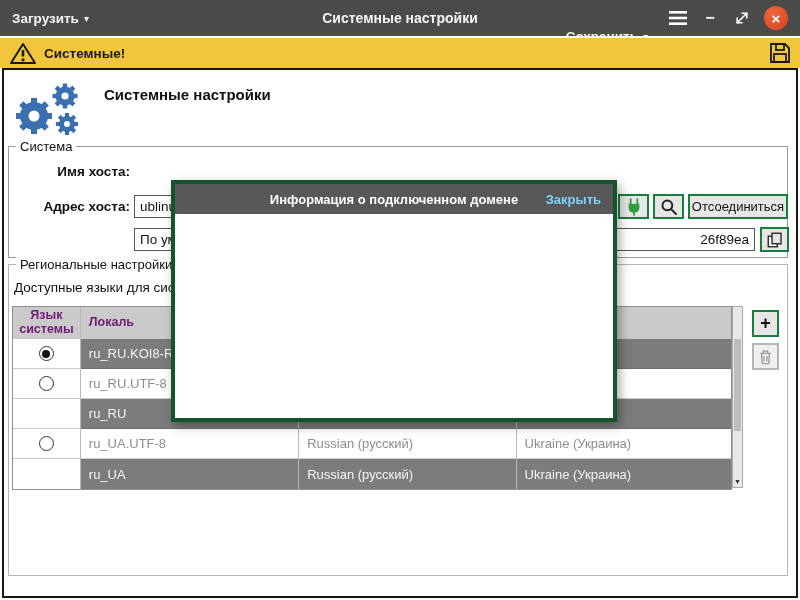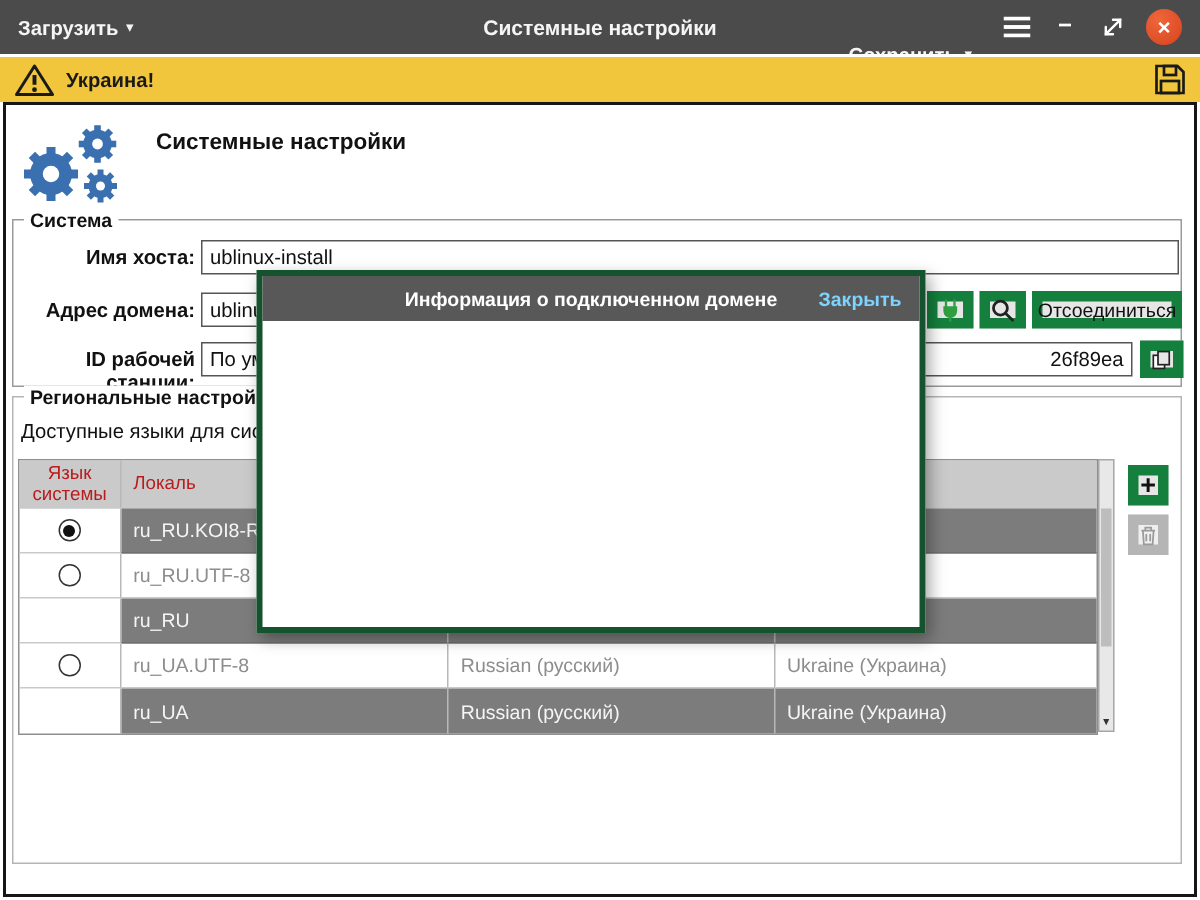--- a/index.html
+++ b/index.html
@@ -37,45 +37,45 @@
 
   
   .gears{left:10px;top:80px;width:80px;height:60px;}
   .hdr-title{left:104px;top:86px;font-size:15px;font-weight:bold;color:#111;}
   .hdr-sub{left:104px;top:109px;font-size:13px;font-weight:bold;color:#111;}
 
   
   .fs{border:1px solid #9a9a9a;background:transparent;}
   .fs1{left:8px;top:146px;width:780px;height:112px;}
   .fs2{left:8px;top:264px;width:780px;height:312px;border-color:#b5b5b5;}
-  .legend{position:absolute;background:#fff;padding:0 4px;font-size:13px;font-weight:bold;color:#111;}
+  .legend{position:absolute;background:#fff;padding:0 4px;font-size:13px;font-weight:normal;color:#111;}
   .lg1{left:16px;top:139px;}
   .lg2{left:16px;top:257px;}
 
   .flabel{position:absolute;left:8px;width:122px;text-align:right;font-size:13.5px;
           font-weight:bold;color:#111;}
   .tinput{position:absolute;height:23px;border:1px solid #555;background:#fff;color:#111;
           font-size:13.5px;padding:0 5px;font-family:inherit;box-sizing:border-box;}
-  .btn{position:absolute;background:#e6e6e6;border:7px solid #15803d;display:flex;align-items:center;
+  .btn{position:absolute;background:#e6e6e6;border:2px solid #15803d;display:flex;align-items:center;
        justify-content:center;font-size:13px;color:#111;cursor:pointer;box-sizing:border-box;}
   .fakeinput{display:flex;justify-content:space-between;align-items:center;}
 
   .avail-label{left:14px;top:280px;font-size:13.5px;color:#111;}
 
   
   .table{left:12px;top:306px;width:720px;border:1px solid #8f8f8f;background:#fff;}
   .trow{display:flex;height:30px;}
   .thead{height:32px;background:#cacaca;}
   .cell{box-sizing:border-box;border-right:1px solid #b8b8b8;border-bottom:1px solid #c9c9c9;
         display:flex;align-items:center;font-size:13px;color:#8d8d8d;padding-left:8px;overflow:hidden;}
   .c1{width:68px;justify-content:center;padding-left:0;}
   .c2{width:219px;}
   .c3{width:218px;}
   .c4{width:215px;border-right:none;}
-  .thead .cell{color:#b91c1c;font-weight:normal;font-size:12.5px;line-height:1.1;text-align:center;}
+  .thead .cell{color:#701a75;font-weight:bold;font-size:12.5px;line-height:1.1;text-align:center;}
   .thead .c2,.thead .c3,.thead .c4{justify-content:flex-start;text-align:left;}
   .trow.dark .cell:not(.c1){background:#7c7c7c;color:#f5f5f5;border-bottom-color:#6f6f6f;}
   .trow:last-child .cell{border-bottom:none;}
   .radio{width:13px;height:13px;border:1.5px solid #333;border-radius:50%;background:#fff;
          position:relative;cursor:pointer;box-sizing:content-box;}
   .radio-selected::after{content:"";position:absolute;left:2.5px;top:2.5px;right:2.5px;bottom:2.5px;
          background:#111;border-radius:50%;}
 
   
   .vscroll{left:732px;top:306px;width:11px;height:182px;background:#e8e8e8;border:1px solid #a8a8a8;}
@@ -133,21 +133,21 @@
 
   <div class="abs gapline"></div>
   <div class="abs warnbar">
     <span class="warn-tri">
       <svg width="26" height="23" viewBox="0 0 26 23">
         <polygon points="13,2 25,21 1,21" fill="#f1c63c" stroke="#1a1a1a" stroke-width="2" stroke-linejoin="round"></polygon>
         <line x1="13" y1="8" x2="13" y2="14.5" stroke="#1a1a1a" stroke-width="2.6"></line>
         <circle cx="13" cy="17.8" r="1.6" fill="#1a1a1a"></circle>
       </svg>
     </span>
-    <span class="warn-label">Украина!</span>
+    <span class="warn-label">Системные!</span>
   </div>
   <div class="abs warn-save">
     <svg width="24" height="24" viewBox="0 0 24 24" fill="none" stroke="#1a1a1a" stroke-width="1.8">
       <path d="M3 3 h14 l4 4 v14 h-18 z"></path>
       <rect x="8" y="3" width="8" height="6"></rect>
       <rect x="6" y="13" width="12" height="8"></rect>
     </svg>
   </div>
 
   <div class="abs frame"></div>
@@ -199,43 +199,41 @@
         </g>
       </g>
     </svg>
   </div>
   <div class="abs hdr-title">Системные настройки</div>
 
   <div class="abs fs fs1"></div>
   <div class="legend lg1">Система</div>
 
   <div class="flabel" style="top:164px;">Имя хоста:</div>
-  <input class="tinput" style="left: 134px; top: 160px; width: 652px;" value="ublinux-install">
-
-  <div class="flabel" style="top:199px;">Адрес домена:</div>
+
+  <div class="flabel" style="top:199px;">Адрес хоста:</div>
   <input class="tinput" style="left: 134px; top: 195px; width: 478px;" value="ublinux.ru">
   <div class="btn" style="left:618px;top:194px;width:31px;height:25px;">
     <svg width="20" height="20" viewBox="0 0 24 24">
       <g stroke="#2f9e3f" stroke-width="2.2" fill="none" stroke-linecap="round">
         <line x1="8" y1="2.5" x2="8" y2="8"></line>
           <line x1="16" y1="2.5" x2="16" y2="8"></line>
         <path d="M12 17.5 v4"></path>
       </g>
       <path d="M5.5 8 h13 v4.5 a6.5 6.5 0 0 1 -13 0 z" fill="#2f9e3f"></path>
     </svg>
   </div>
   <div class="btn" style="left:653px;top:194px;width:31px;height:25px;">
     <svg width="18" height="18" viewBox="0 0 22 22" fill="none" stroke="#222" stroke-width="2.4" stroke-linecap="round">
       <circle cx="9" cy="9" r="6"></circle>
       <line x1="13.6" y1="13.6" x2="19.5" y2="19.5"></line>
     </svg>
   </div>
   <div class="btn" style="left:688px;top:194px;width:100px;height:25px;">Отсоединиться</div>
 
-  <div class="flabel" style="top:232px;">ID рабочей станции:</div>
   <div class="tinput fakeinput" style="left:134px;top:228px;width:621px;">
     <span>По умолчанию:</span>
     <span>26f89ea</span>
   </div>
   <div class="btn" style="left:760px;top:227px;width:29px;height:25px;">
     <svg width="18" height="18" viewBox="0 0 24 24">
       <rect x="3" y="7" width="12" height="14" fill="#fff" stroke="#222" stroke-width="1.8"></rect>
       <rect x="8" y="3" width="12" height="14" fill="#e6e6e6" stroke="#222" stroke-width="1.8"></rect>
     </svg>
   </div>

